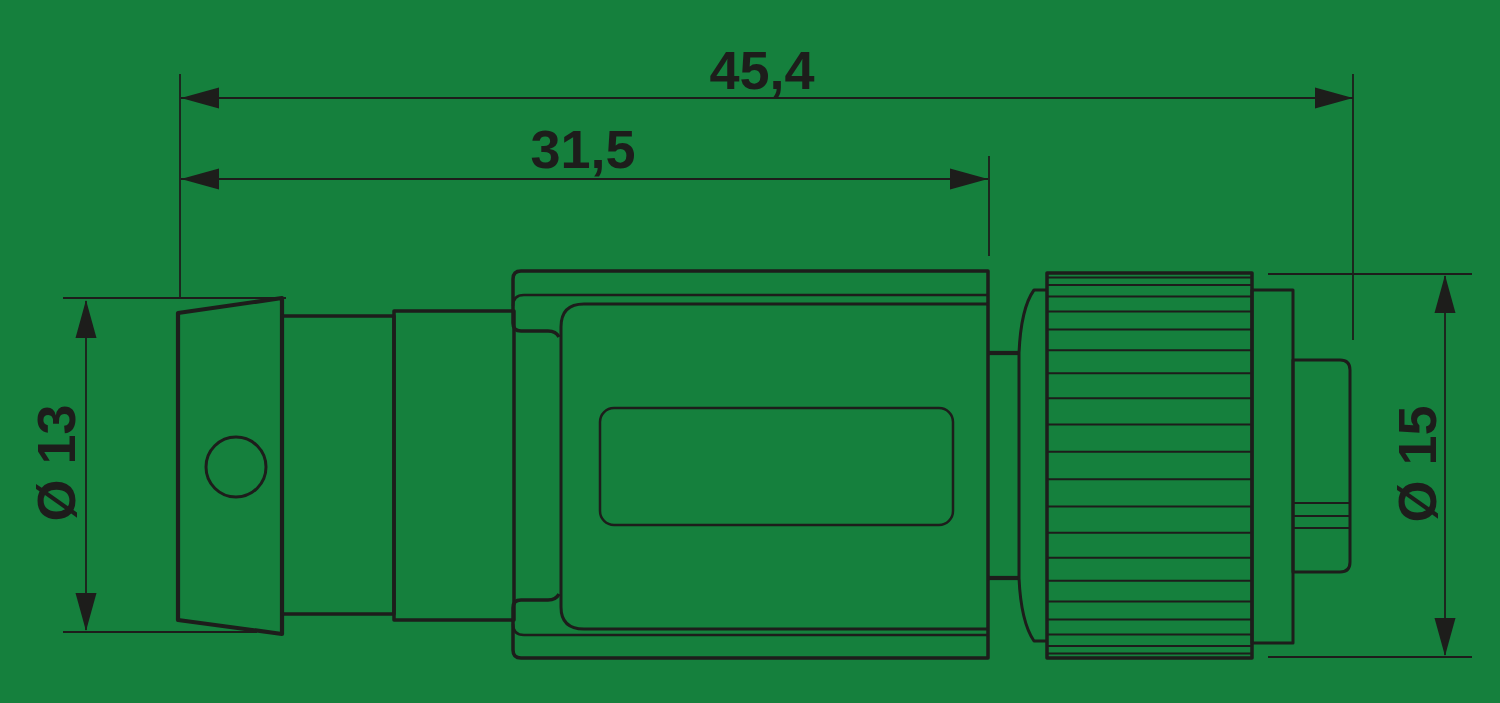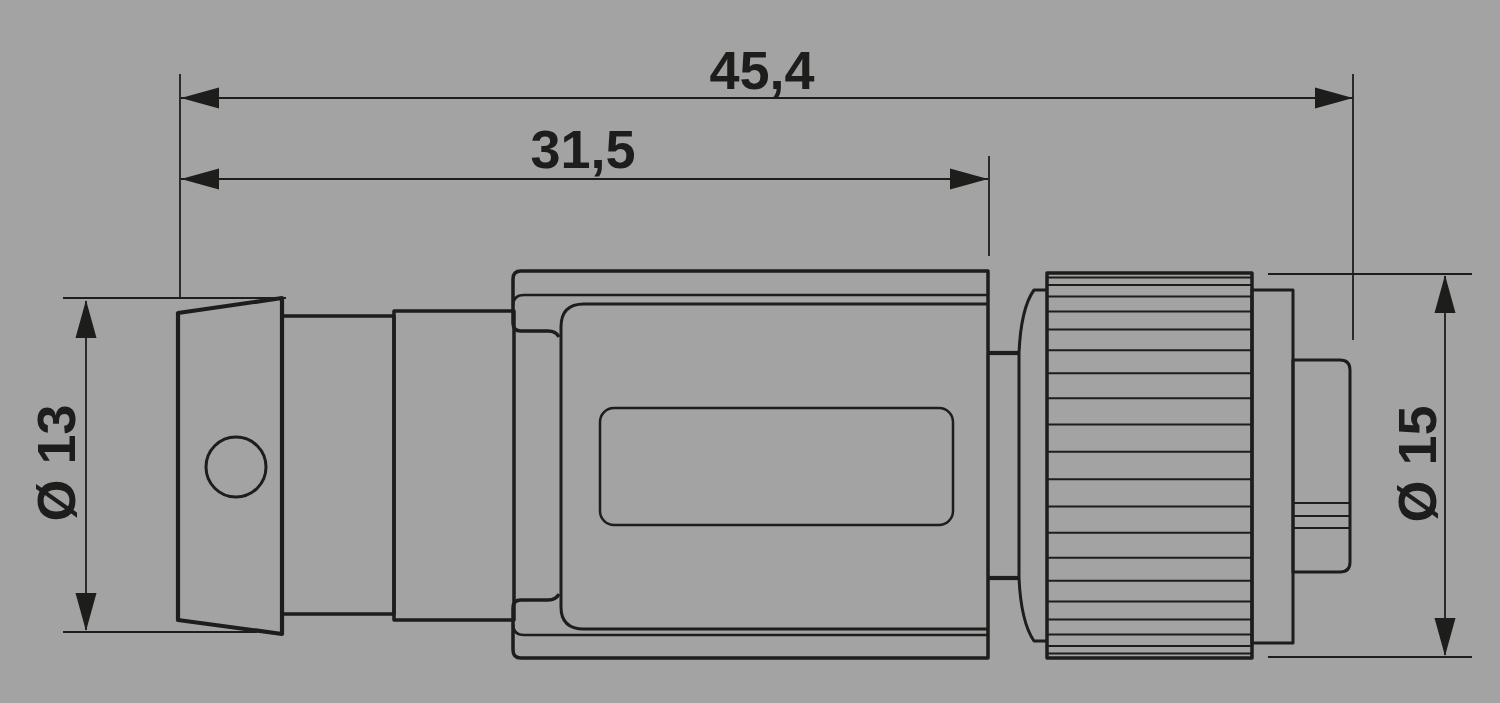--- a/index.html
+++ b/index.html
@@ -23,21 +23,21 @@
     fill:var(--ink,#1d1d1b);
     font-family:"Liberation Sans", sans-serif;
     font-weight:bold;
     font-size:54px;
     letter-spacing:0px;
   }
 </style>
 </head>
 <body>
 
-<div id="stage" style="background: #a3a3a3;">
+<div id="stage" style="background: #15803d;">
   <svg width="1500" height="703" viewBox="0 0 1500 703">
 
     <path class="heavy" d="M178,313 L282,298 L282,634 L178,620 Z"></path>
     <circle class="mid" cx="236" cy="467" r="30"></circle>
 
     <rect class="outline" x="282" y="316" width="112" height="298"></rect>
 
     <rect class="outline" x="394" y="311" width="120" height="309"></rect>
 
     <path class="outline" d="M559,337 Q556,331 548,331 H521 Q513,331 513,323 V279 Q513,271 521,271 H988 V658 H521 Q513,658 513,650 V608 Q513,600 521,600 H548 Q556,600 559,594"></path>

